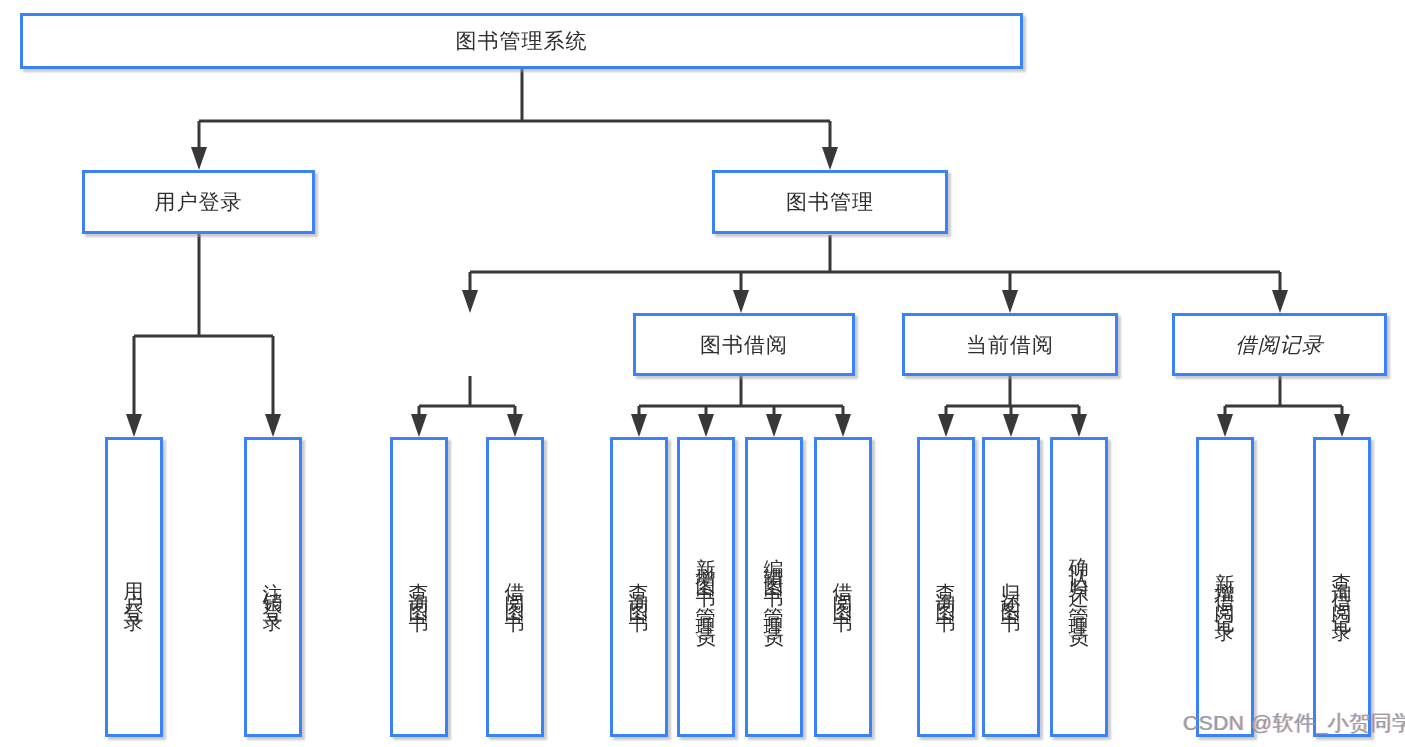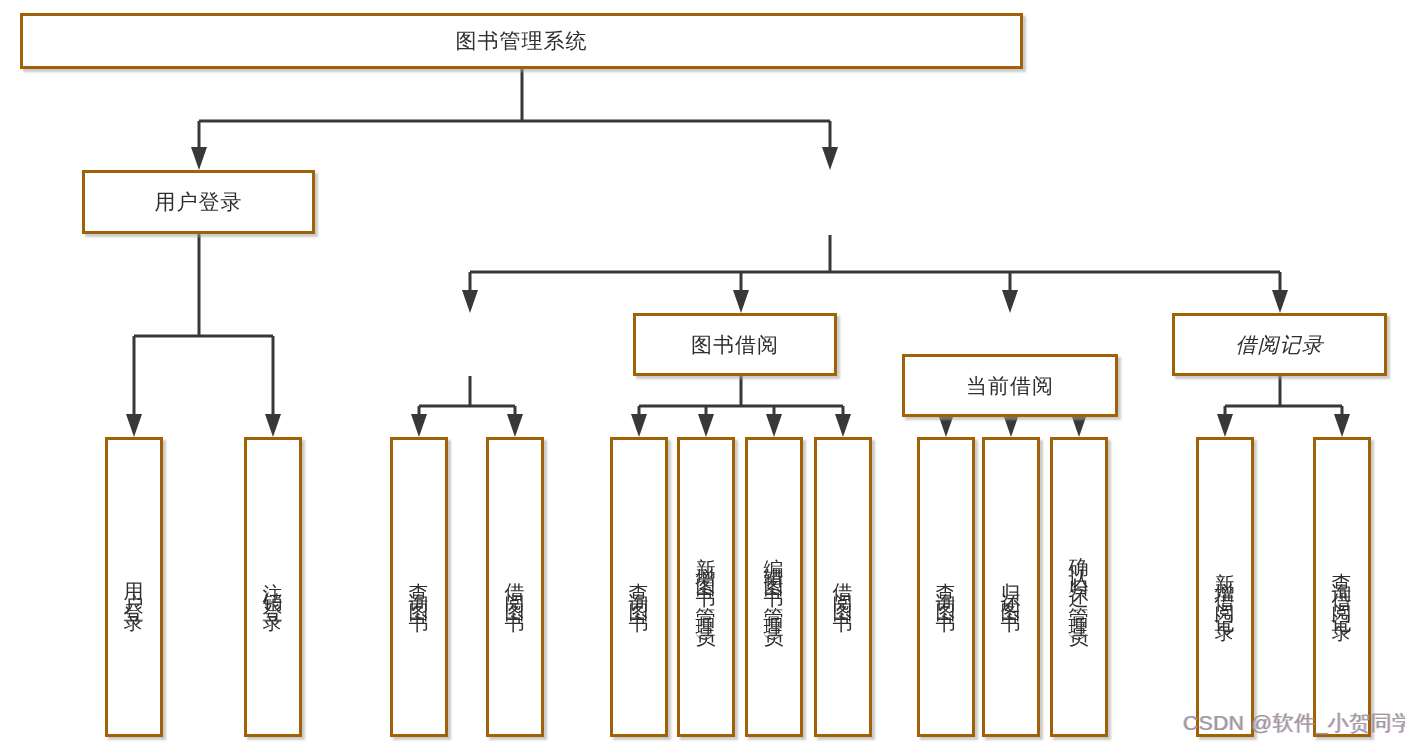--- a/index.html
+++ b/index.html
@@ -19,21 +19,21 @@
     position: absolute;
     left: 0; top: 0;
     width: 1405px;
     height: 747px;
     pointer-events: none;
   }
   .node {
     position: absolute;
     box-sizing: border-box;
     background: #ffffff;
-    border: 3px solid #a16207;
+    border: 3px solid #3b82f6;
     box-shadow: 3px 3px 2px rgba(160,160,160,0.55);
     display: flex;
     align-items: center;
     justify-content: center;
     color: #2e2e2e;
     font-size: 21px;
     letter-spacing: 1px;
     white-space: nowrap;
   }
   .leaf {
@@ -88,25 +88,28 @@
       M1217 414 L1233 414 L1225 437 Z  M1334 414 L1350 414 L1342 437 Z"></path>
   </svg>
 
   <div class="node" style="left:20px; top:13px; width:1003px; height:56px;">
     <span>图书管理系统</span>
   </div>
 
   <div class="node" style="left:82px; top:170px; width:233px; height:64px;">
     <span>用户登录</span>
   </div>
+  <div class="node" style="left:712px; top:170px; width:236px; height:64px;">
+    <span>图书管理</span>
+  </div>
 
-  <div class="node" style="left:633px; top:313px; width:204px; height:63px;">
+  <div class="node" style="left:633px; top:313px; width:222px; height:63px;">
     <span>图书借阅</span>
   </div>
-  <div class="node" style="left:902px; top:313px; width:216px; height:63px;margin-top:41px;">
+  <div class="node" style="left:902px; top:313px; width:216px; height:63px;">
     <span>当前借阅</span>
   </div>
   <div class="node" style="left:1172px; top:313px; width:215px; height:63px;font-style:italic;">
     <span>借阅记录</span>
   </div>
 
   <div class="node leaf" style="left:105px;">
     <span class="vtext">用户登录</span>
   </div>
   <div class="node leaf" style="left:244px;">

